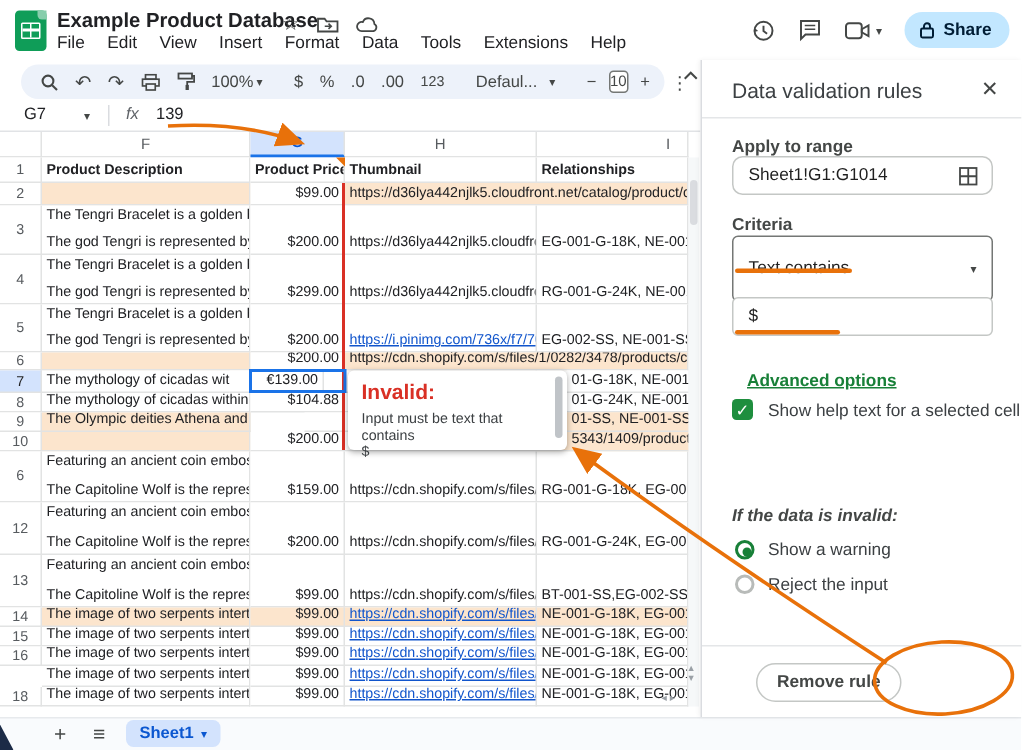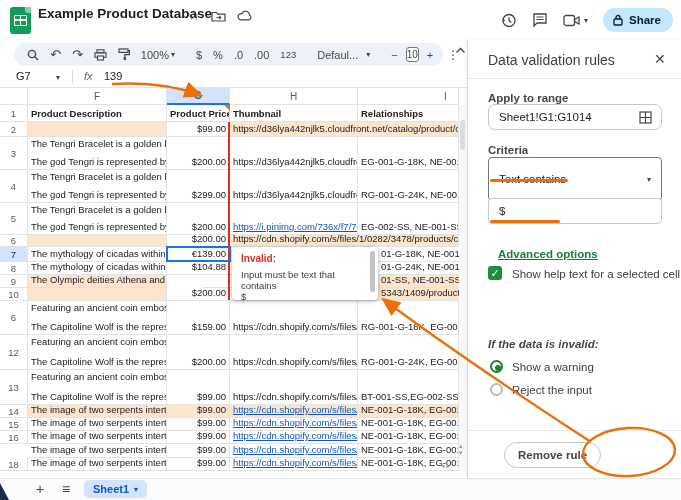--- a/index.html
+++ b/index.html
@@ -61,21 +61,21 @@
   .cell.link{color:#1155cc;text-decoration:underline;}
   .wrap2{position:absolute;border-right:1px solid #e2e3e3;border-bottom:1px solid #e2e3e3;
          font-size:9.5px;overflow:hidden;background:#fff;}
   .wrap2 span{position:absolute;left:3px;white-space:nowrap;}
   .marker{position:absolute;right:0;top:0;width:0;height:0;
           border-left:6px solid transparent;border-top:6px solid #e8710a;}
   .redline{left:228px;top:34px;width:2px;height:178px;background:#d93025;z-index:3;}
   .selcell{left:166px;top:158px;width:65px;height:16px;border:2px solid #1a73e8;z-index:4;}
   .tooltip{left:232px;top:159px;width:146px;height:53px;background:#fff;border-radius:4px;
            box-shadow:0 1px 4px rgba(0,0,0,.35);z-index:6;padding:6px 12px 4px 9px;font-size:9.5px;color:#3c4043;}
-  .tooltip .tt-title{color:#d93025;font-weight:700;font-size:10px;margin-bottom:5px;}
+  .tooltip .tt-title{color:#d93025;font-weight:700;font-size:14px;margin-bottom:5px;}
   .tt-scroll{position:absolute;right:3px;top:4px;width:5px;height:41px;background:#c0c4c8;border-radius:3px;}
   .vtrack{left:459px;top:17px;width:7px;height:366px;background:#f6f8f9;}
   .vthumb{left:460px;top:32px;width:5px;height:30px;background:#dadce0;border-radius:3px;}
   .sb-arrows{font-size:7px;color:#9aa0a6;line-height:7px;}
 
   
   .strip{left:0;top:478px;width:681px;height:22px;background:#f9fbfd;border-top:1px solid #e7eaed;}
   .strip-btn{font-size:14px;color:#444746;}
   .sheet-tab{left:84px;top:480px;height:18px;padding:0 9px;background:#d3e3fd;border-radius:5px;
              gap:5px;font-size:11px;font-weight:700;color:#0b57d0;}
@@ -123,20 +123,31 @@
           <path d="M1 2.5h4.4l1.3 1.7H14v6.8H1z" fill="none" stroke="#444746" stroke-width="1.2"></path>
           <path d="M5.5 7.5h4M8 5.8l1.8 1.7L8 9.2" fill="none" stroke="#444746" stroke-width="1.1"></path>
         </svg>
     </span>
     <span>
       <svg width="16" height="11" viewBox="0 0 16 11">
           <path d="M4.2 9.8a3.1 3.1 0 1 1 .7-6.1A4 4 0 0 1 12.6 5a2.6 2.6 0 0 1-.7 4.8z" fill="none" stroke="#444746" stroke-width="1.2"></path>
         </svg>
     </span>
   </div>
+  <div class="abs flex menu-row">
+    <span>File</span>
+    <span>Edit</span>
+    <span>View</span>
+    <span>Insert</span>
+    <span>Format</span>
+    <span>Data</span>
+    <span>Tools</span>
+    <span>Extensions</span>
+    <span>Help</span>
+  </div>
   <div class="abs flex top-right">
     <span>
       <svg width="17" height="17" viewBox="0 0 17 17">
           <circle cx="9" cy="8.5" r="6" fill="none" stroke="#444746" stroke-width="1.3"></circle>
           <path d="M9 5.2v3.5l2.4 1.8" fill="none" stroke="#444746" stroke-width="1.3"></path>
           <path d="M3 6.5 2.6 9.4 5.4 8.6" fill="#444746"></path>
         </svg>
     </span>
     <span>
       <svg width="16" height="16" viewBox="0 0 16 16">
@@ -282,21 +293,21 @@
         </div>
         <div>
           <div class="rn" style="top: 147px; height: 12px;">6</div>
           <div class="cell peach" style="left: 28px; top: 147px; width: 139px; height: 12px;"></div>
           <div class="cell num" style="left: 167px; top: 147px; width: 63px; height: 12px; justify-content: flex-end; position: absolute;">$200.00</div>
           <div class="cell peach" style="left: 230px; top: 147px; width: 229px; height: 12px;">https://cdn.shopify.com/s/files/1/0282/3478/products/cohk0</div>
         </div>
         <div>
           <div class="rn sel" style="top: 159px; height: 15px;">7</div>
           <div class="cell" style="left: 28px; top: 159px; width: 139px; height: 15px;">The mythology of cicadas within An</div>
-          <div class="cell num" style="left: 167px; top: 159px; width: 63px; height: 15px; justify-content: flex-end; position: absolute;">€139.00</div>
+          <div class="cell num" style="left: 153px; top: 159px; width: 63px; height: 15px; justify-content: flex-end; position: absolute;">€139.00</div>
           <div class="cell" style="left: 230px; top: 159px; width: 128px; height: 15px;"></div>
           <div class="cell" style="left: 358px; top: 159px; width: 101px; height: 15px;"></div>
           <div class="cell" style="left: 378px; top: 159px; width: 81px; height: 15px; border-right: none;">01-G-18K, NE-001-G</div>
         </div>
         <div>
           <div class="rn" style="top: 174px; height: 13px;">8</div>
           <div class="cell" style="left: 28px; top: 174px; width: 139px; height: 13px;">The mythology of cicadas within An</div>
           <div class="cell num" style="left: 167px; top: 174px; width: 63px; height: 13px; justify-content: flex-end; position: absolute;">$104.88</div>
           <div class="cell" style="left: 230px; top: 174px; width: 128px; height: 13px;"></div>
           <div class="cell" style="left: 358px; top: 174px; width: 101px; height: 13px;"></div>

